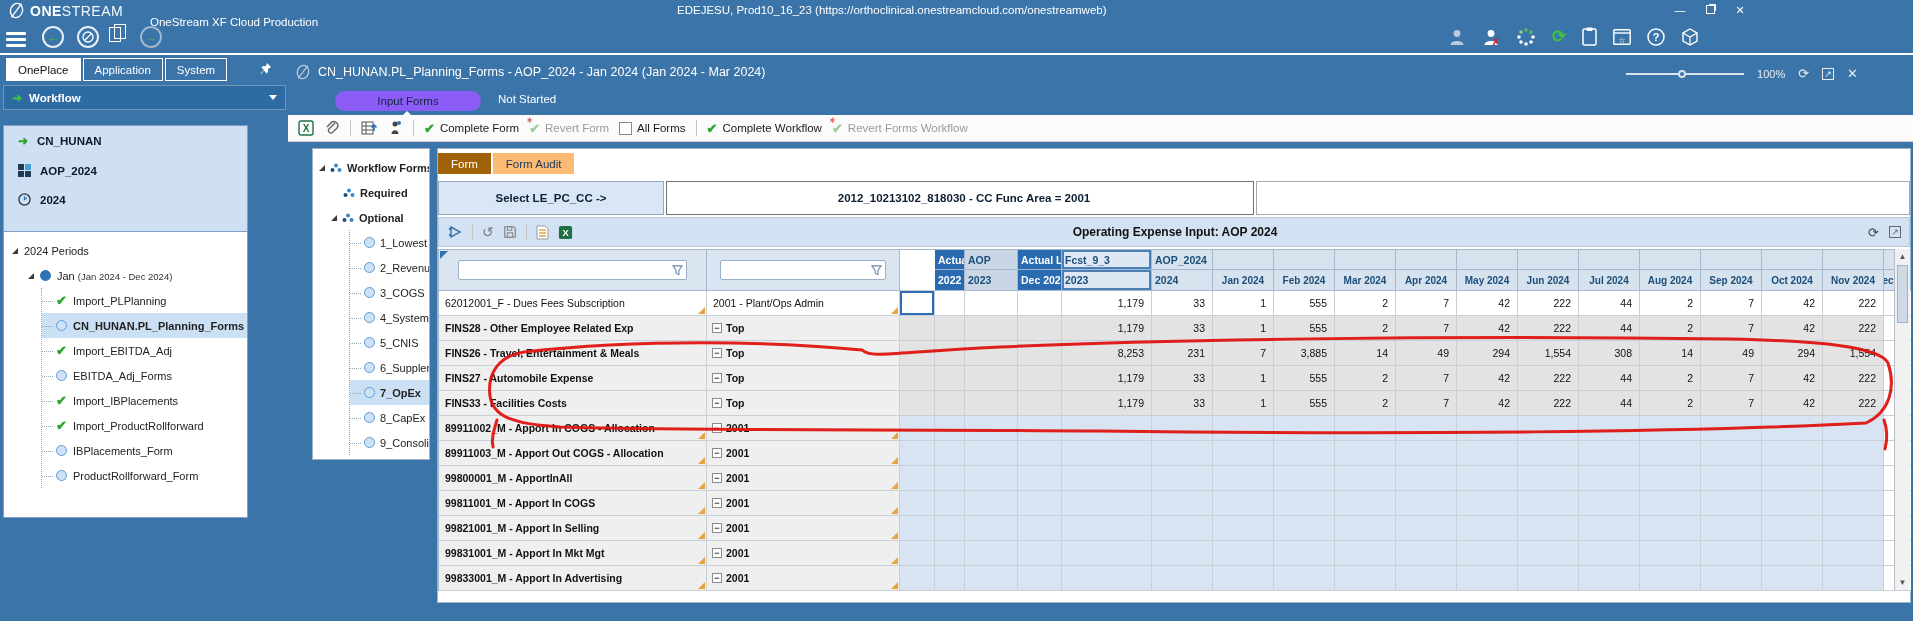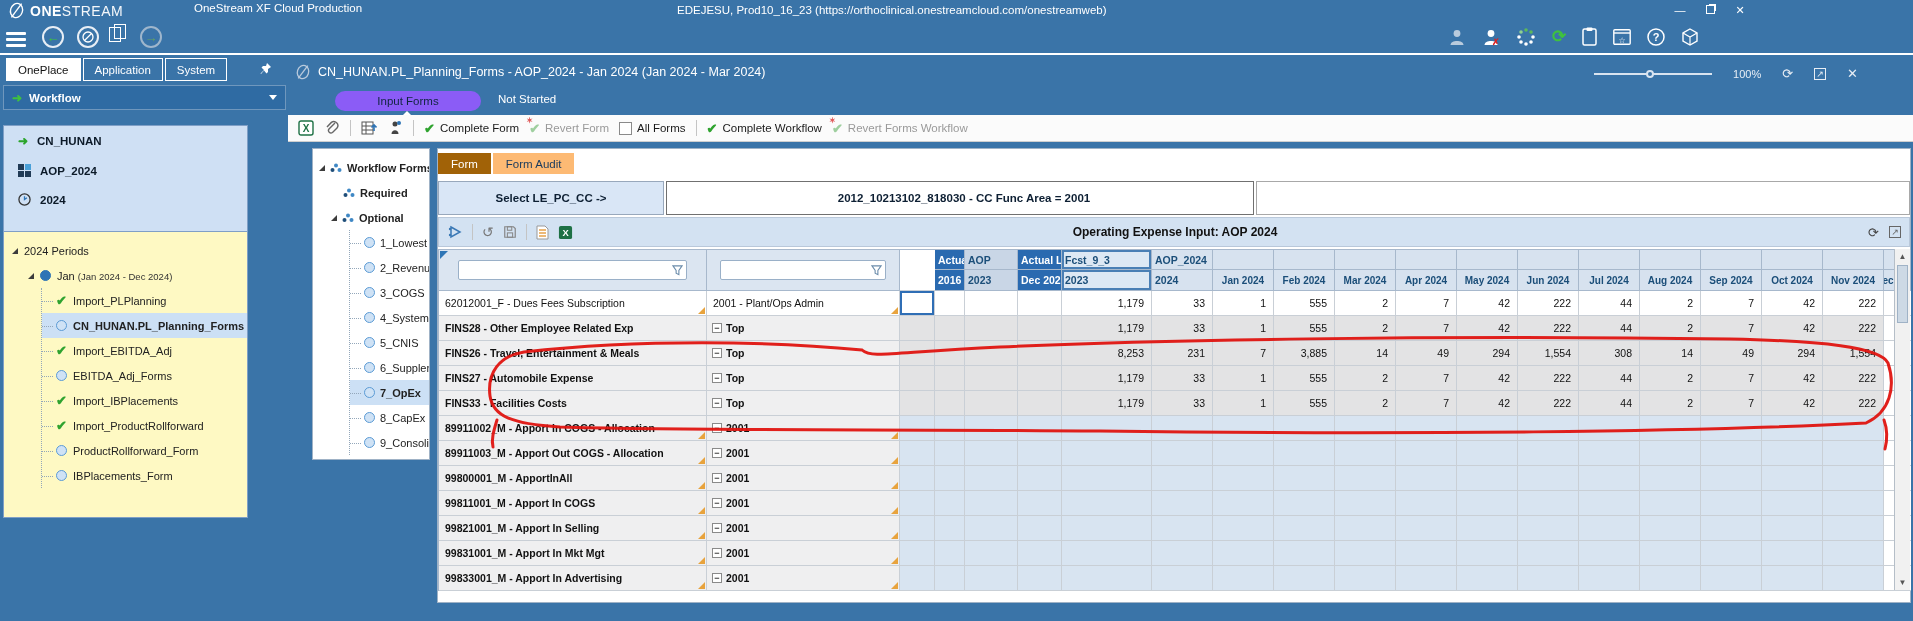--- a/index.html
+++ b/index.html
@@ -6,21 +6,21 @@
   html,body { width:1913px; height:621px; overflow:hidden; background:#3a74a8;
               font-family:"Liberation Sans", sans-serif; }
 
   
   .titlebar { position:absolute; left:0; top:0; width:1913px; height:22px; background:#3a74a8; color:#fff; }
   .logo-wrap { position:absolute; left:8px; top:2px; display:flex; align-items:center; gap:5px; }
   .logo-glyph { width:17px; height:17px; }
   .logo-text { font-size:14px; letter-spacing:.5px; color:#fff; }
   .logo-text b { font-weight:bold; }
   .logo-text span.lt { font-weight:normal; opacity:.95; }
-  .product-title { position:absolute; left:150px; top:2px; font-size:11.5px; color:#fff;margin-left:44px; }
+  .product-title { position:absolute; left:150px; top:16px; font-size:11.5px; color:#fff; }
   .session-title { position:absolute; left:677px; top:4px; font-size:11.5px; color:#fff; }
   .win-controls { position:absolute; left:1672px; top:3px; display:flex; gap:14px; color:#fff; }
   .win-btn { width:16px; height:14px; text-align:center; font-size:11px; line-height:14px; cursor:default; }
   .win-restore-box { width:9px; height:9px; border:1px solid #fff; margin:2px auto 0; box-shadow:2px -2px 0 -1px #fff; }
 
   
   .app-toolbar { position:absolute; left:0; top:22px; width:1913px; height:31px; }
   .hamburger { position:absolute; left:6px; top:7px; width:20px; }
   .hamburger div { height:3px; background:#fff; margin:3px 0; border-radius:1px; }
   .circ-btn { position:absolute; top:4px; width:22px; height:22px; border:2px solid #e8eef5; border-radius:50%;
@@ -36,39 +36,39 @@
   .pin { position:absolute; left:258px; top:6px; width:16px; height:16px; }
   .sb-workflow { position:absolute; left:3px; top:30px; width:283px; height:25px; background:#2f6ba3;
                  border:1px solid #6f97bd; display:flex; align-items:center; color:#fff; font-size:11.5px; font-weight:bold; }
   .sb-workflow .arrow { color:#3fc13f; font-weight:bold; margin:0 7px 0 8px; font-size:12px; }
   .sb-workflow .caret { margin-left:auto; margin-right:8px; width:0; height:0;
                         border-left:4px solid transparent; border-right:4px solid transparent; border-top:5px solid #fff; }
   .sb-context { position:absolute; left:3px; top:70px; width:245px; height:108px; background:#cfe0f4; border:1px solid #7f9fc6; }
   .ctx-item { display:flex; align-items:center; gap:9px; padding:8px 0 8px 14px; font-size:11.5px; font-weight:bold; color:#0c1a28; cursor:pointer; }
   .grid-ic { display:grid; grid-template-columns:6px 6px; grid-template-rows:6px 6px; gap:1px; }
   .grid-ic i { background:#203a55; } .grid-ic i.blue { background:#49a0d8; }
-  .sb-periods { position:absolute; left:3px; top:176px; width:245px; height:287px; background:#fef9c3; border:1px solid #7f9fc6;
+  .sb-periods { position:absolute; left:3px; top:176px; width:245px; height:287px; background:#ffffff; border:1px solid #7f9fc6;
                 font-size:11px; color:#222; overflow:hidden; padding-top:6px; }
   .trow { display:flex; align-items:center; gap:6px; height:25px; cursor:pointer; white-space:nowrap; }
   .exp { width:0; height:0; border-bottom:6px solid #3c3c3c; border-left:6px solid transparent; flex:none; }
   .dot-open { width:11px; height:11px; border-radius:50%; background:#cfe2f5; border:1.5px solid #5b9bd5; flex:none; }
   .dot-filled { width:11px; height:11px; border-radius:50%; background:#2e74b5; border:1.5px solid #2e74b5; flex:none; }
   .chk { color:#2fa32f; font-weight:bold; font-size:13px; flex:none; }
   .range { font-size:9.5px; color:#333; }
   .kids { border-left:1px dotted #93a7ba; }
   .kids .trow { position:relative; padding-left:14px; }
   .kids .trow::before { content:""; position:absolute; left:0; top:50%; width:11px; border-top:1px dotted #93a7ba; }
   .trow.sel { background:#cce0f5; font-weight:bold; }
 
   
   .main { position:absolute; left:288px; top:55px; width:1625px; height:566px; }
   .ws-header { position:absolute; left:0; top:2px; width:1625px; height:33px; color:#fff; }
   .ws-title { position:absolute; left:30px; top:8px; font-size:12.5px; }
   .ws-logo { position:absolute; left:7px; top:7px; width:16px; height:16px; opacity:.85; }
-  .ws-right { position:absolute; right:55px; top:9px; display:flex; align-items:center; gap:21px; color:#e8eef5; }
+  .ws-right { position:absolute; right:55px; top:9px; display:flex; align-items:center; gap:13px; color:#e8eef5; }
   .slider { width:118px; height:2px; background:#d9e4f0; position:relative; }
   .slider .handle { position:absolute; left:52px; top:-3px; width:8px; height:8px; border-radius:50%; background:#3a74a8; border:2px solid #d9e4f0; }
   .zoom-pct { font-size:11px; }
   .ws-ic { font-size:13px; cursor:pointer; }
   .expand-box { width:12px; height:12px; border:1px solid #e8eef5; font-size:9px; line-height:11px; text-align:center; }
   .ws-status { position:absolute; left:0; top:35px; width:1625px; height:25px; }
   .pill { position:absolute; left:47px; top:1px; width:146px; height:20px; background:#8b5cf6; border-radius:10px;
           color:#10253f; font-size:11.5px; text-align:center; line-height:20px; cursor:pointer; }
   .pill-notch { position:absolute; left:115px; top:21px; width:0; height:0;
                 border-left:4px solid transparent; border-right:4px solid transparent; border-bottom:4px solid #fff; }
@@ -310,25 +310,25 @@
           <div class="trow">
             <span class="chk">✔</span>
             <span>Import_IBPlacements</span>
           </div>
           <div class="trow">
             <span class="chk">✔</span>
             <span>Import_ProductRollforward</span>
           </div>
           <div class="trow">
             <span class="dot-open"></span>
-            <span>ProductRollforward_Form</span>
+            <span>IBPlacements_Form</span>
           </div>
           <div class="trow">
             <span class="dot-open"></span>
-            <span>IBPlacements_Form</span>
+            <span>ProductRollforward_Form</span>
           </div>
         </div>
       </div>
   </div>
 </div>
 
 <div class="main">
   <div class="ws-header">
     <svg class="ws-logo" viewBox="0 0 20 20">
       <ellipse cx="10" cy="10" rx="7" ry="8.5" fill="none" stroke="#cfd9e6" stroke-width="1.6" transform="rotate(18 10 10)"></ellipse>
@@ -535,21 +535,21 @@
           <div class="cell hcell"></div>
           <div class="cell hcell"></div>
           <div class="cell hcell"></div>
           <div class="cell hcell"></div>
           <div class="cell hcell"></div>
           <div class="cell hcell"></div>
           <div class="cell hcell"></div>
           <div class="cell hcell"></div>
           <div class="cell hcell"></div>
           <div class="cell h-gap"></div>
-          <div class="cell hcell h-period dark">2016</div>
+          <div class="cell hcell h-period dark">2022</div>
           <div class="cell hcell h-period grey">2023</div>
           <div class="cell hcell h-period dark">Dec 2023</div>
           <div class="cell hcell h-period outline">2023</div>
           <div class="cell hcell h-period ">2024</div>
           <div class="cell hcell h-month">Jan 2024</div>
           <div class="cell hcell h-month">Feb 2024</div>
           <div class="cell hcell h-month">Mar 2024</div>
           <div class="cell hcell h-month">Apr 2024</div>
           <div class="cell hcell h-month">May 2024</div>
           <div class="cell hcell h-month">Jun 2024</div>

